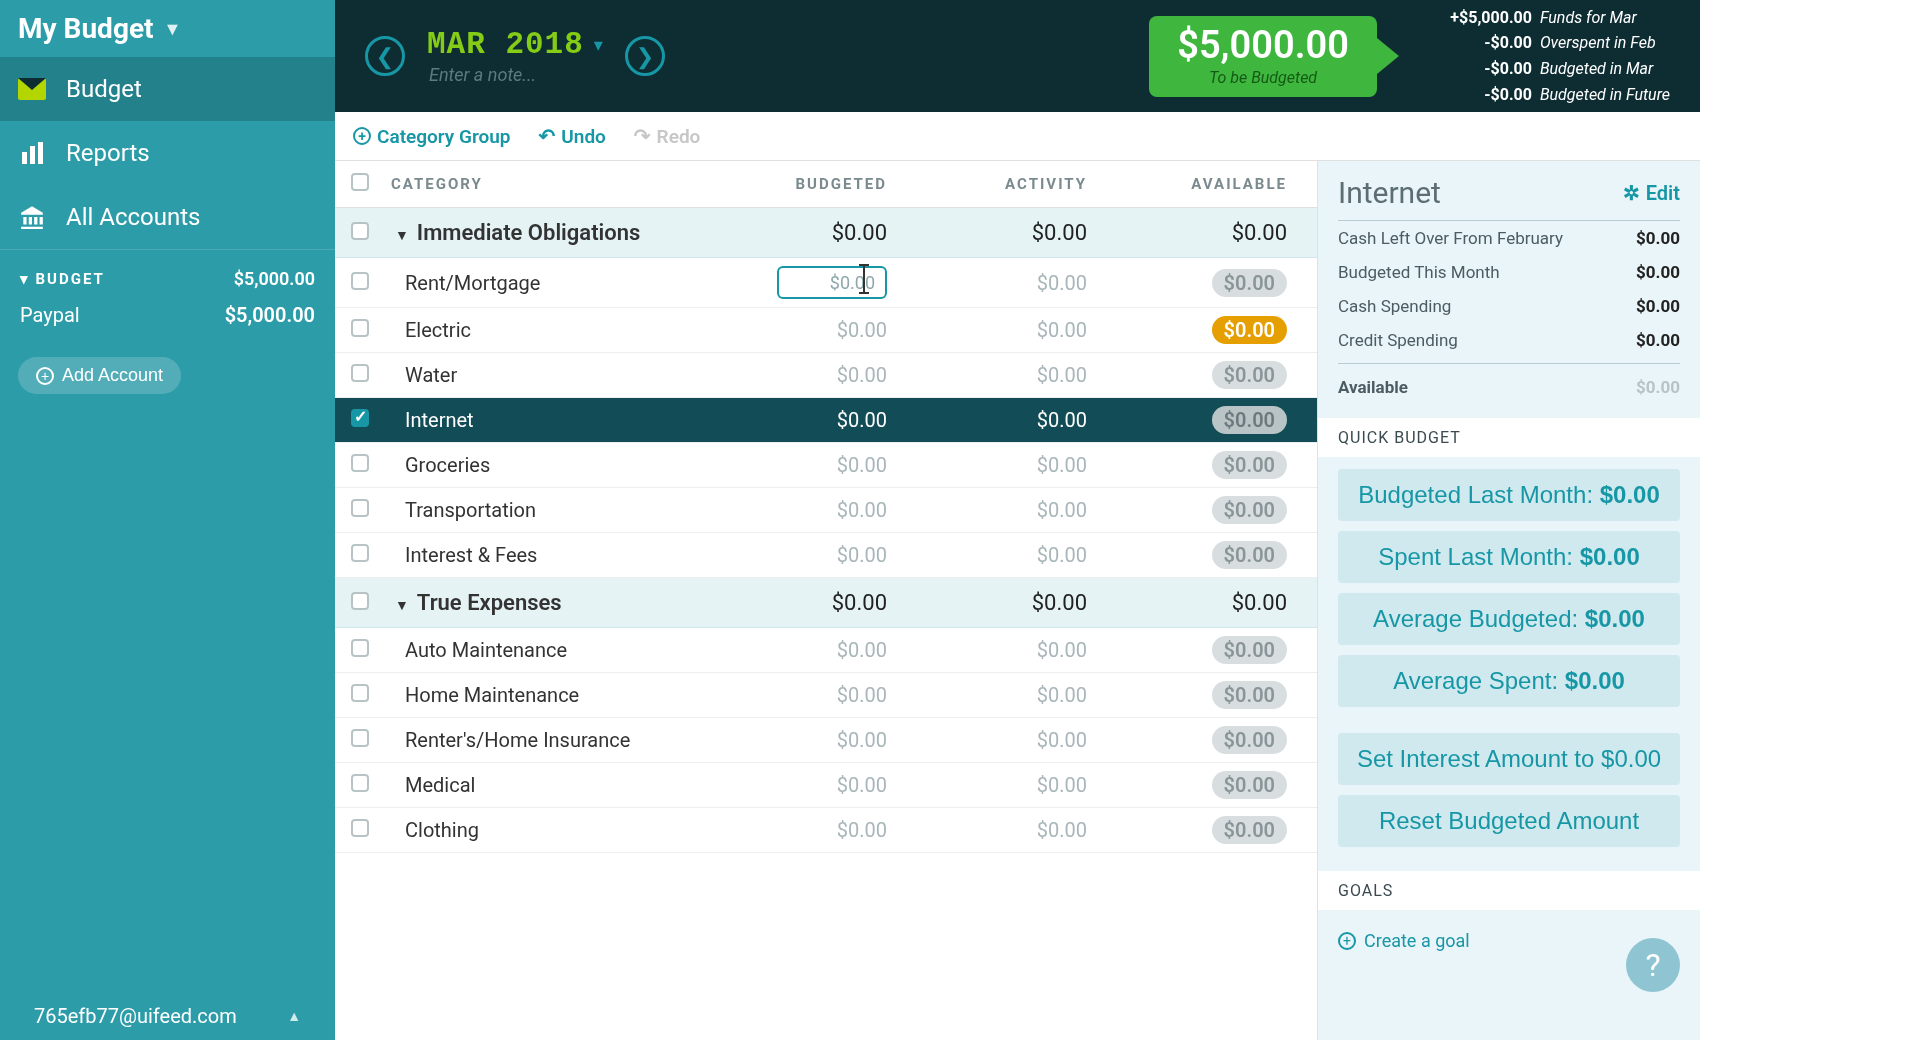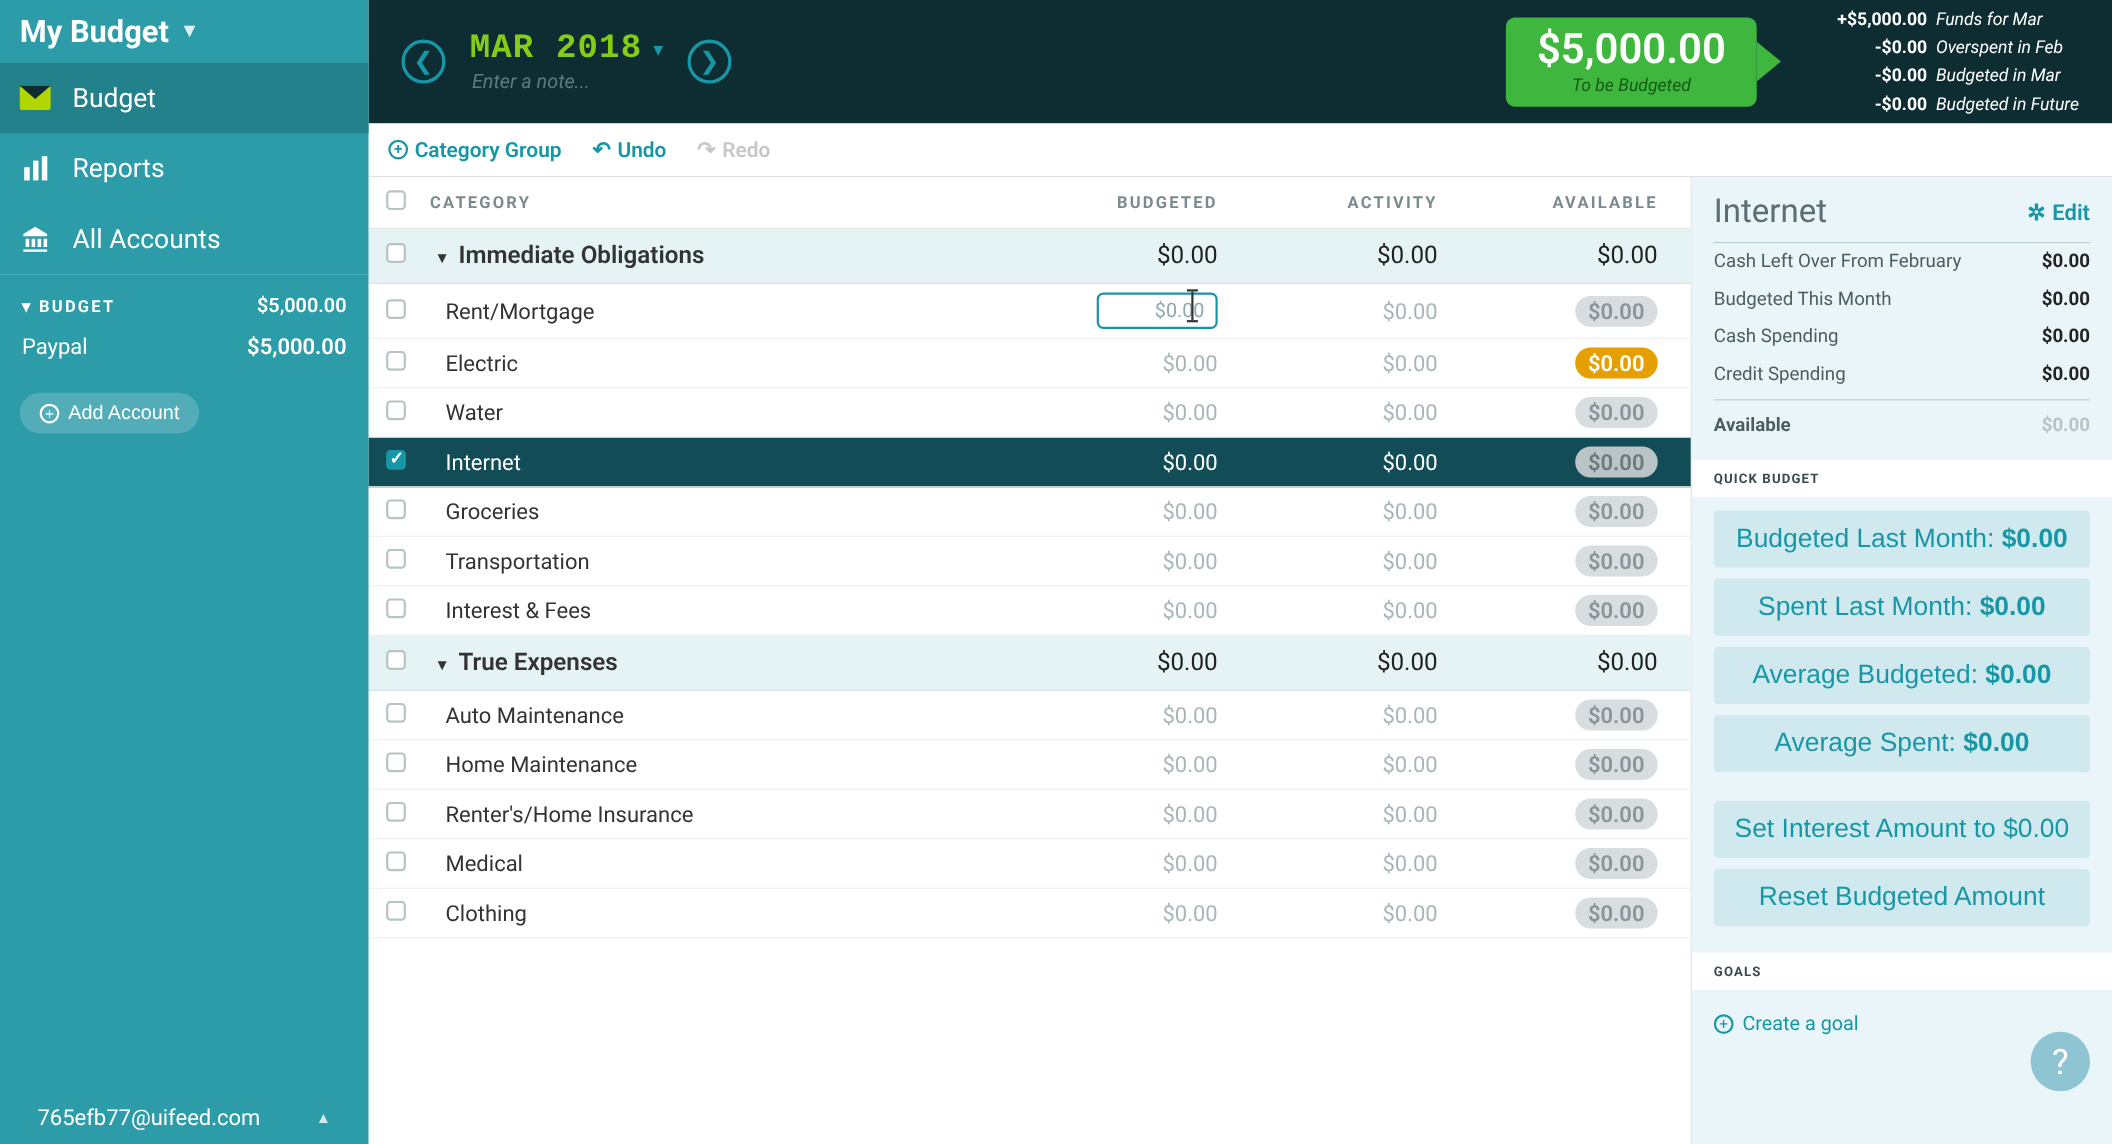--- a/index.html
+++ b/index.html
@@ -1,17 +1,17 @@
 <!DOCTYPE html>
 <html><head>
 <meta charset="utf-8">
 <style>
 * { margin: 0; padding: 0; box-sizing: border-box; }
 body { font-family: -apple-system, BlinkMacSystemFont, "Segoe UI", Roboto, sans-serif; background: #fff; color: #333; overflow: hidden; }
-.app { display: flex; width: 1920px; height: 1040px; }
+.app { display: flex; width: 1700px; height: 1040px; }
 
 
 .sidebar { width: 335px; background: #2c9ca9; color: #fff; display: flex; flex-direction: column; position: relative; }
 .sb-title { padding: 12px 18px; font-size: 28px; font-weight: 700; display: flex; align-items: center; gap: 10px; }
 .sb-title .chev { font-size: 18px; opacity: .85; }
 .sb-nav { }
 .sb-nav-item { display: flex; align-items: center; gap: 20px; padding: 18px 18px; font-size: 24px; cursor: pointer; }
 .sb-nav-item.active { background: #23818c; }
 .sb-nav-item .icon-box { width: 28px; height: 28px; display: inline-flex; align-items: center; justify-content: center; }
 .icon-envelope { width: 28px; height: 22px; background: #b4d600; border-radius: 2px; position: relative; }
@@ -89,21 +89,21 @@
 
 .inspector { width:382px; background:#e9f5f8; padding:14px 20px 0 20px; overflow:hidden; position:relative; }
 .insp-title-row { display:flex; justify-content:space-between; align-items:center; border-bottom:1px solid #b8cdd2; padding-bottom:10px; }
 .insp-title { font-size:30px; color:#5c6e73; }
 .insp-edit { color:#1797a6; font-size:20px; font-weight:600; display:flex; align-items:center; gap:6px; cursor:pointer; }
 .insp-edit .gear { font-size:20px; }
 .insp-line { display:flex; justify-content:space-between; padding:7px 0; font-size:17px; color:#4c5d62; }
 .insp-line .v { font-weight:700; color:#222; }
 .insp-divider { border-top:1px solid #b8cdd2; margin:6px 0; }
 .insp-avail .v { color:#b8c3c6; font-weight:700; }
-.section-hdr { background:#fff; margin:14px -20px 12px -20px; padding:10px 20px; font-weight:700; letter-spacing:1px; color:#3a4a4e; font-size:12px; }
+.section-hdr { background:#fff; margin:14px -20px 12px -20px; padding:10px 20px; font-weight:400; letter-spacing:1px; color:#3a4a4e; font-size:16px; }
 .qb-btn { background:#cfe9ef; color:#1797a6; border:none; width:100%; padding:12px; font-size:24px; border-radius:4px; margin-bottom:10px; cursor:pointer; font-weight:500; }
 .qb-btn strong { font-weight:700; }
 .qb-gap { height:16px; }
 .goal-link { color:#1797a6; font-size:18px; display:flex; align-items:center; gap:8px; cursor:pointer; padding:8px 0; }
 .help-fab { position:absolute; right:20px; bottom:48px; width:54px; height:54px; border-radius:50%; background:#8fc4d2; color:#fff; font-size:32px; display:flex; align-items:center; justify-content:center; cursor:pointer; }
 </style>
 </head>
 <body>
 
 <div class="app">

